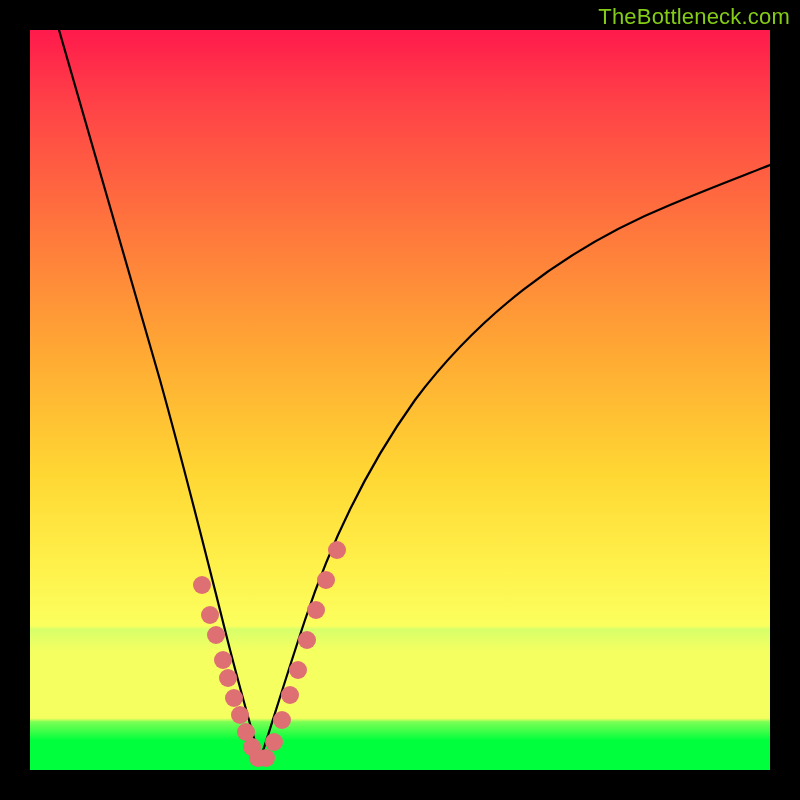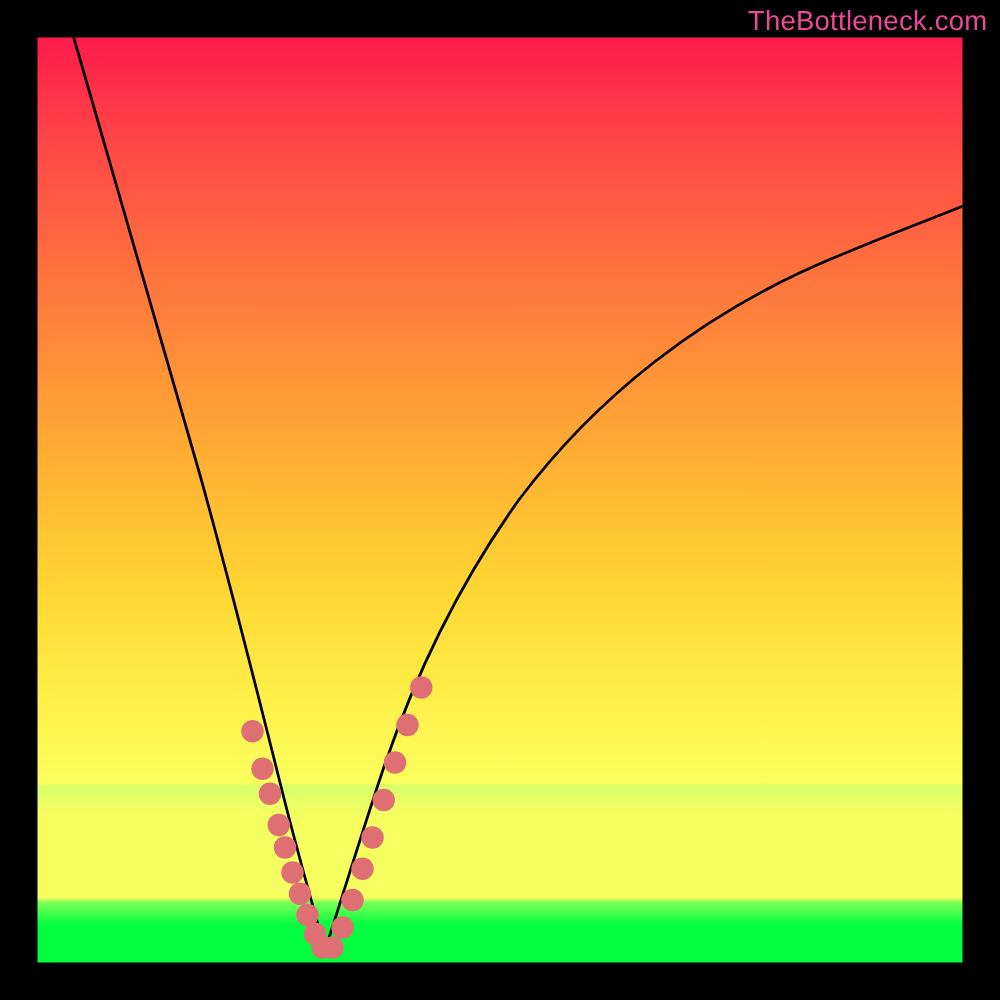--- a/index.html
+++ b/index.html
@@ -30,21 +30,21 @@
       #f6ff60 84%,
       #f6ff60 93%,
       #7bff55 93.5%,
       #00ff3c 96%,
       #00ff3c 100%);
   }
   .watermark {
     position: absolute;
     top: 4px;
     right: 10px;
-    color: #ec4899;
+    color: #84cc16;
     font-size: 22px;
     font-weight: 500;
     letter-spacing: 0.2px;
   }
   svg.curve {
     position: absolute;
     left: 0;
     top: 0;
     width: 740px;
     height: 740px;

